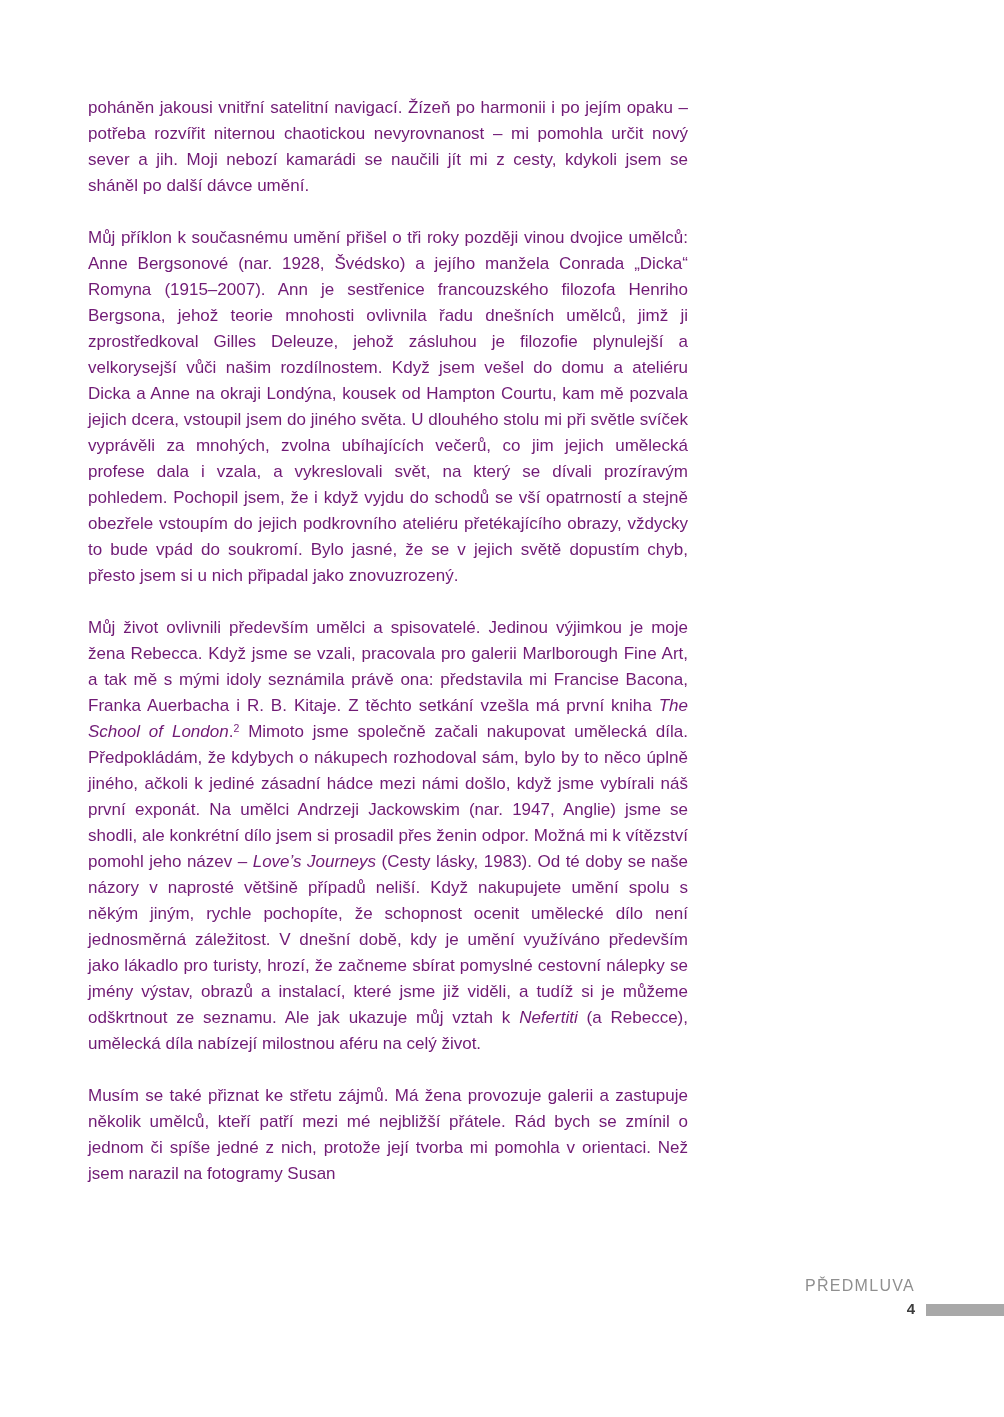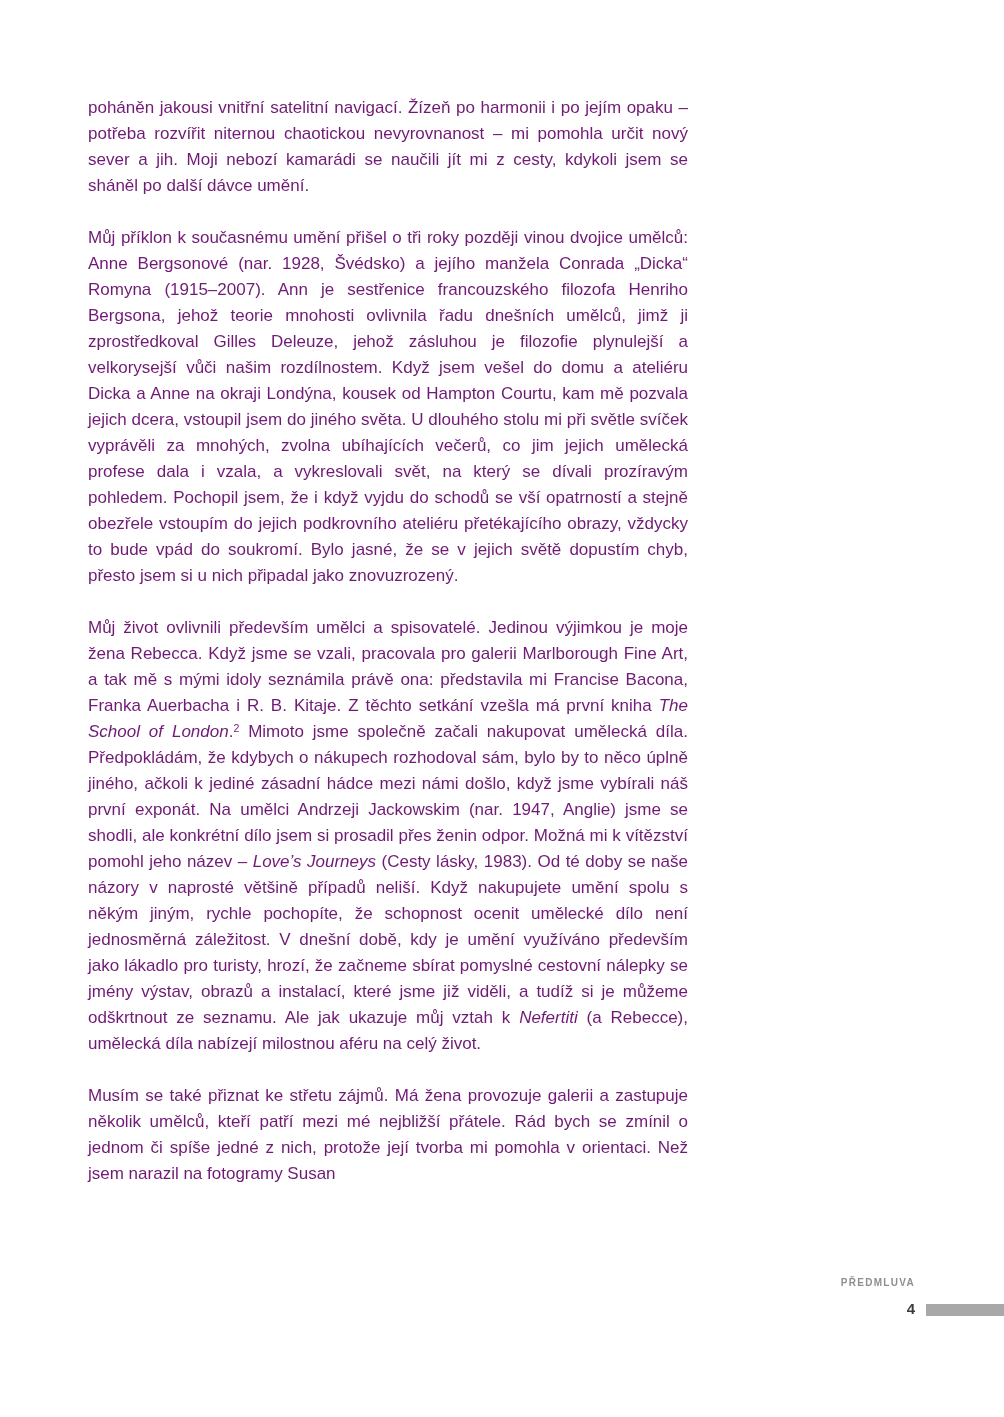--- a/index.html
+++ b/index.html
@@ -42,22 +42,22 @@
   .seg-sup {
     font-size: 0.62em;
     position: relative;
     top: -0.45em;
     line-height: 0;
   }
   .running-footer-label {
     position: absolute;
     top: 1277px;
     right: 89px;
-    font-size: 10px;
-    font-weight: bold;
+    font-size: 16px;
+    font-weight: normal;
     letter-spacing: 1.3px;
     color: #8f8f8f;
   }
   .page-number {
     position: absolute;
     top: 1300px;
     right: 89px;
     font-size: 15px;
     font-weight: bold;
     color: #3c3c3c;

